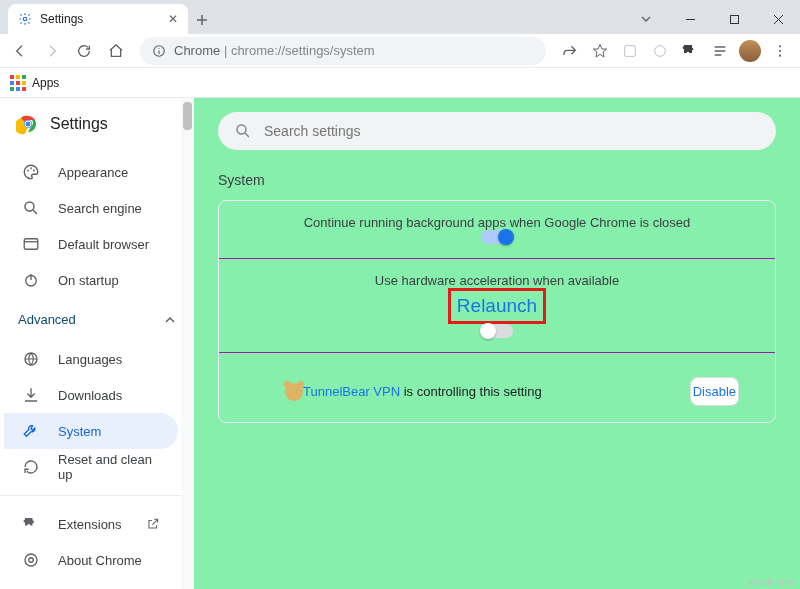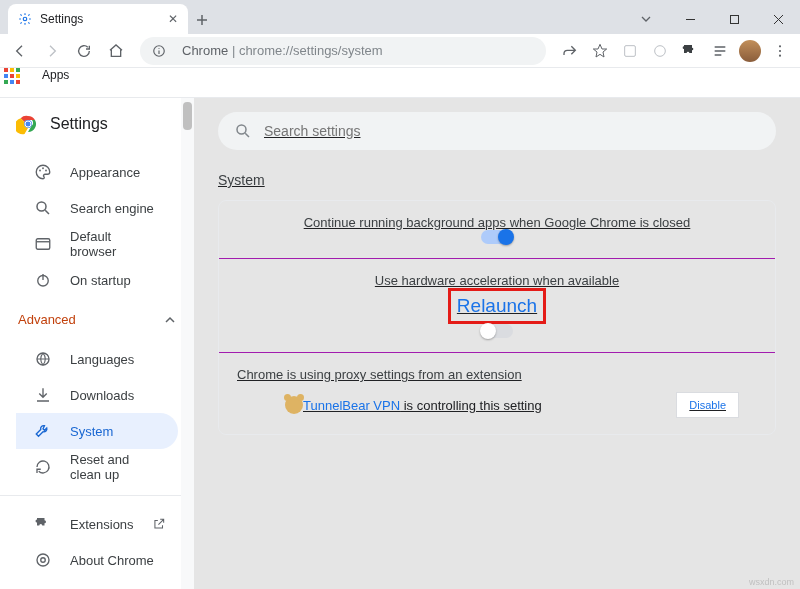--- a/index.html
+++ b/index.html
@@ -12,71 +12,71 @@
 .tab-title { font-size: 12px; flex: 1; }
 .tab-close { cursor: pointer; font-size: 12px; color: #5f6368; }
 .newtab { width: 28px; height: 28px; display: flex; align-items: center; justify-content: center; cursor: pointer; color: #5f6368; }
 .win-controls { margin-left: auto; display: flex; }
 .win-btn { width: 44px; height: 30px; display: flex; align-items: center; justify-content: center; cursor: pointer; color: #5f6368; }
 
 
 .toolbar { height: 34px; background: #fff; display: flex; align-items: center; padding: 0 6px; gap: 4px; border-bottom: 1px solid #e8eaed; }
 .tbtn { width: 28px; height: 28px; display: flex; align-items: center; justify-content: center; cursor: pointer; color: #5f6368; border-radius: 14px; }
 .tbtn.disabled { color: #bdc1c6; cursor: default; }
-.omnibox { flex: 1; height: 28px; background: #f1f3f4; border-radius: 14px; display: flex; align-items: center; padding: 0 12px; gap: 16px; margin: 0 6px; }
+.omnibox { flex: 1; height: 28px; background: #f1f3f4; border-radius: 14px; display: flex; align-items: center; padding: 0 12px; gap: 8px; margin: 0 6px; }
 .omni-text { font-size: 13px; color: #5f6368; }
 .omni-text .dim { color: #80868b; }
 .right-icons { display: flex; gap: 2px; align-items: center; }
 .avatar { width: 22px; height: 22px; border-radius: 11px; background: linear-gradient(#c28f5a,#8a5d3b); }
 
 
-.bookmarks { height: 30px; display: flex; padding: 0 4px; gap: 22px; border-bottom: 1px solid #e8eaed; }
+.bookmarks { height: 30px; display: flex; align-items: center; padding: 0 10px; gap: 6px; border-bottom: 1px solid #e8eaed; }
 .apps-icon { width: 16px; height: 16px; display: grid; grid-template-columns: repeat(3,4px); grid-template-rows: repeat(3,4px); gap: 2px; }
 .apps-icon span:nth-child(1){background:#ea4335}.apps-icon span:nth-child(2){background:#fbbc04}.apps-icon span:nth-child(3){background:#34a853}
 .apps-icon span:nth-child(4){background:#4285f4}.apps-icon span:nth-child(5){background:#ea4335}.apps-icon span:nth-child(6){background:#fbbc04}
 .apps-icon span:nth-child(7){background:#34a853}.apps-icon span:nth-child(8){background:#4285f4}.apps-icon span:nth-child(9){background:#ea4335}
 .apps-label { font-size: 12px; }
 
 
 .content { display: flex; height: calc(589px - 34px - 34px - 30px); }
 .sidebar { width: 194px; display: flex; flex-direction: column; position: relative; }
 .sidebar-scrollbar { position:absolute; right:0; top:0; width:13px; height:100%; background:#f8f9fa; }
 .sidebar-thumb { position:absolute; right:2px; top:4px; width:9px; height:28px; background:#c0c0c0; border-radius:4px; }
 .settings-header { display: flex; align-items: center; gap: 10px; padding: 14px 16px; }
 .chrome-logo { width: 24px; height: 24px; }
 .settings-title { font-size: 16px; font-weight: 500; }
-.nav { padding: 4px 0 4px 16px; }
+.nav { padding: 4px 0 4px 4px; }
 .nav-item { height: 36px; display: flex; align-items: center; padding: 0 18px; gap: 18px; cursor: pointer; border-radius: 0 18px 18px 0; margin-right: 16px; font-size: 13px; color:#3c4043; }
 .nav-item.selected { background: #e8f0fe; color: #1967d2; }
 .nav-item.selected svg { stroke:#1967d2; fill:none; }
 .nav-icon { width: 18px; height: 18px; display:flex; align-items:center; justify-content:center; color:#5f6368;}
-.nav-section { padding: 10px 18px; display:flex; align-items:center; justify-content:space-between; cursor:pointer; font-size:13px; color:#c2410c;}
+.nav-section { padding: 10px 18px; display:flex; align-items:center; justify-content:space-between; cursor:pointer; font-size:13px; color:#0c4a6e;}
 .ext-link { margin-left:auto; color:#5f6368; }
 
-.main { flex: 1; background: #e5e5e5; padding: 0 24px; overflow:auto;text-decoration:underline; }
+.main { flex: 1; background: #86efac; padding: 0 24px; overflow:auto; }
 .search-wrap { margin: 14px 0 22px; }
 .search-box { height: 38px; background: #f1f3f4; border-radius: 19px; display: flex; align-items: center; padding: 0 16px; gap: 12px; }
 .search-box input { border: 0; background: transparent; outline: 0; flex: 1; font-size: 14px; }
 .section-title { font-size: 14px; color:#3c4043; margin-bottom: 12px; }
 .card { border: 1px solid #e8eaed; border-radius: 8px; }
 .row { padding: 14px 18px; display: flex; align-items: center; font-size: 13px; flex-direction: column; }
 .row + .row { border-top: 1px solid #a21caf; }
 .row-label { flex: 1; color:#3c4043; }
 .toggle { width: 32px; height: 14px; border-radius: 7px; position: relative; cursor: pointer; }
 .toggle .knob { width: 16px; height: 16px; border-radius: 8px; position: absolute; top: -1px; box-shadow: 0 1px 2px rgba(0,0,0,.3); }
 .toggle.on { background: #aecbfa; } .toggle.on .knob { right: -1px; background: #1a73e8; }
 .toggle.off { background: #dadce0; } .toggle.off .knob { left: -1px; background: #fff; }
 .relaunch-box { border: 3px solid #e41b17; padding: 4px 6px; }
 .relaunch { color: #1a73e8; font-size: 19px; cursor: pointer; }
 .sub { padding: 10px 18px 16px 48px; display:flex; align-items:center; }
 .bear { width:18px; height:18px; background:#deb363; border-radius:50%; position:relative; }
 .bear:before,.bear:after{content:"";position:absolute;width:7px;height:7px;background:#deb363;border-radius:50%;top:-2px}
 .bear:before{left:-1px}.bear:after{right:-1px}
 .link { color:#1a73e8; cursor:pointer; }
-.disable-btn { border:1px solid #dadce0; background:#fff; color:#1a73e8; padding:6px 12px; border-radius:0; font-size:11px; cursor:pointer; margin-left:auto; }
+.disable-btn { border:1px solid #dadce0; background:#fff; color:#1a73e8; padding:6px 2px; border-radius:8px; font-size:13px; cursor:pointer; margin-left:auto; }
 .watermark { position:fixed; bottom:2px; right:6px; font-size:9px; color:#c0c0c0; }
 svg { display:block; }
 </style>
 </head>
 <body>
 
 <div class="titlebar">
   <div class="tab">
     <svg class="tab-icon" viewBox="0 0 24 24">
         <circle cx="12" cy="12" r="3" fill="none" stroke="#1a73e8" stroke-width="2"></circle>
@@ -348,21 +348,20 @@
         <span class="row-label">Use hardware acceleration when available</span>
         <span class="relaunch-box">
           <span class="relaunch">Relaunch</span>
         </span>
         <div style="width:18px"></div>
         <div class="toggle off">
             <div class="knob"></div>
           </div>
       </div>
       <div class="row" style="flex-direction:column; align-items:stretch; padding-bottom:0;">
-        <span class="row-label">Chrome is using proxy settings from an extension</span>
         <div class="sub">
           <div class="bear"></div>
           <span><span class="link">TunnelBear VPN</span><span> is controlling this setting</span></span>
           <button class="disable-btn">Disable</button>
         </div>
       </div>
     </div>
   </div>
 </div>
 

